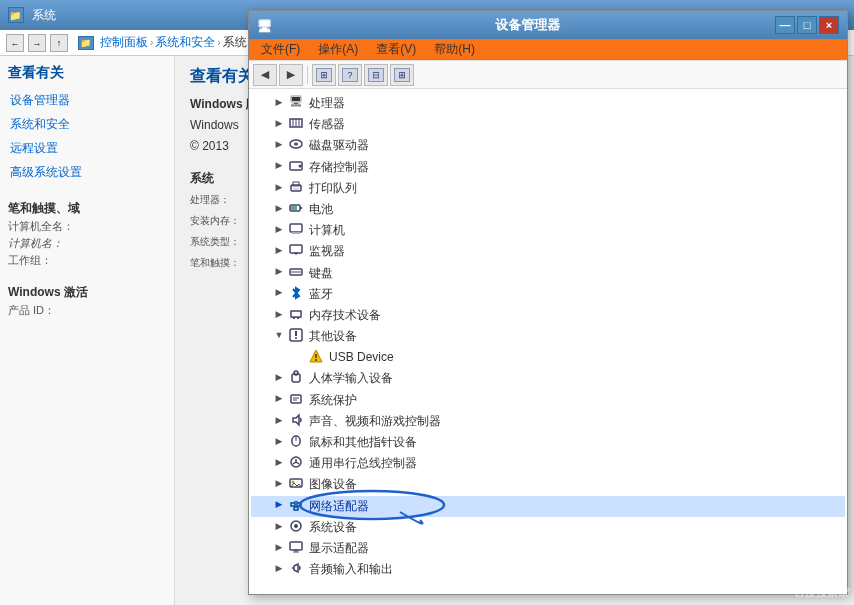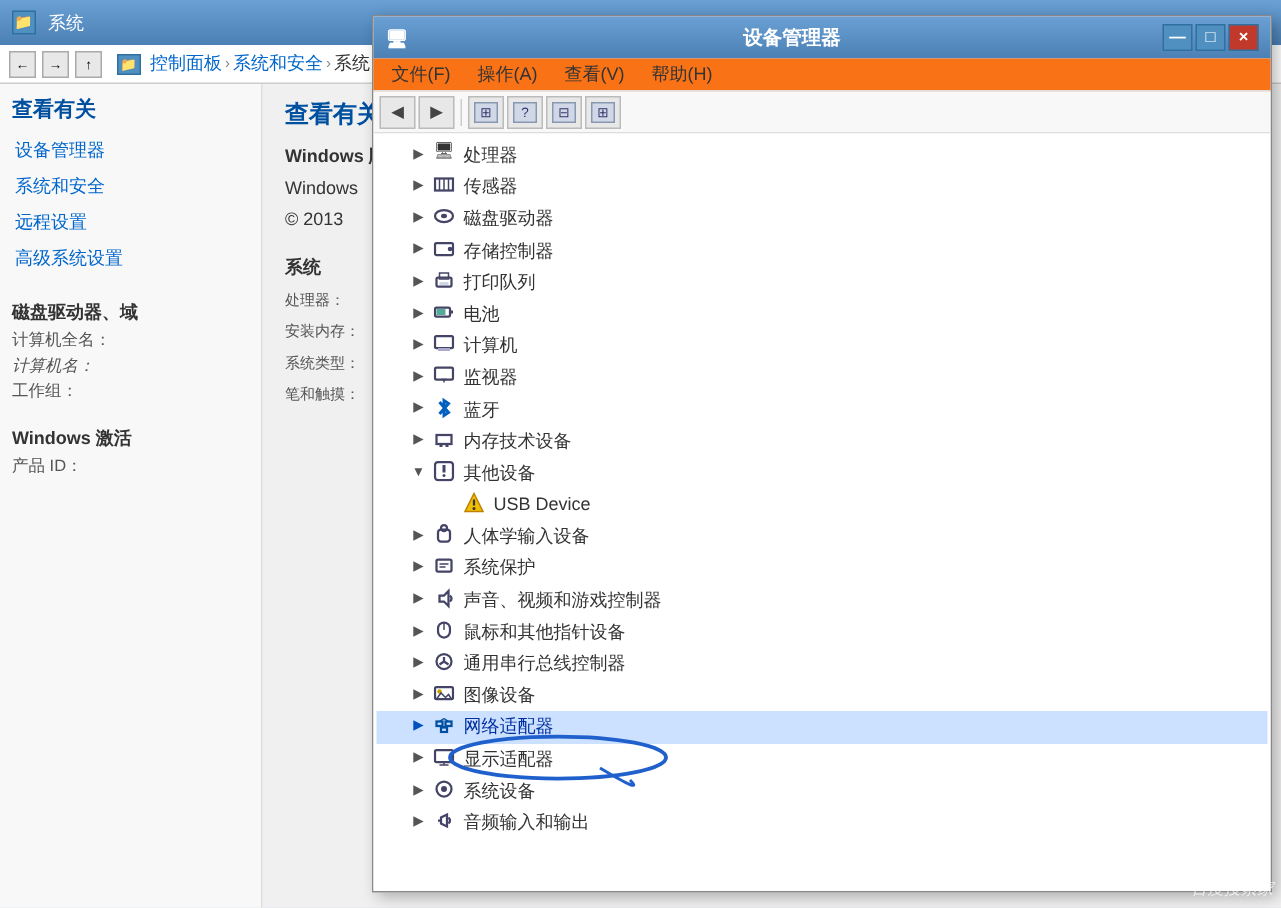--- a/index.html
+++ b/index.html
@@ -361,21 +361,21 @@
 
   <div class="bg-content">
     <div class="bg-sidebar">
       <div class="bg-main-title" style="font-size:14px;color:#0050a0;margin-bottom:6px;">查看有关</div>
       <a class="bg-sidebar-item">设备管理器</a>
       <a class="bg-sidebar-item">系统和安全</a>
       <a class="bg-sidebar-item">远程设置</a>
       <a class="bg-sidebar-item">高级系统设置</a>
 
       <div style="margin-top:16px;">
-        <div class="bg-sidebar-section">磁盘驱动器、域</div>
+        <div class="bg-sidebar-section">笔和触摸、域</div>
         <div style="font-size:11px;color:#555;margin:2px 0;">计算机全名：</div>
         <div style="font-size:11px;color:#555;margin:2px 0;font-style:italic;">计算机名：</div>
         <div style="font-size:11px;color:#555;margin:2px 0;">工作组：</div>
       </div>
 
       <div style="margin-top:16px;">
         <div class="bg-sidebar-section">Windows 激活</div>
         <div style="font-size:11px;color:#555;">产品 ID：</div>
       </div>
     </div>
@@ -527,20 +527,35 @@
       <div class="tree-icon">
         <svg width="14" height="12" viewBox="0 0 14 12">
             <rect x="1" y="1" width="12" height="8" rx="1" fill="none" stroke="#446" stroke-width="1.5"></rect>
             <line x1="5" y1="9" x2="9" y2="9" stroke="#446"></line>
             <line x1="7" y1="9" x2="7" y2="11" stroke="#446"></line>
           </svg>
       </div>
       <span class="tree-label">监视器</span>
     </div>
 
+    <div class="tree-item collapsed">
+      <div class="tree-indent"></div>
+      <div class="tree-expand"></div>
+      <div class="tree-icon">
+        <svg width="14" height="12" viewBox="0 0 14 12">
+            <rect x="1" y="3" width="12" height="6" rx="1" fill="none" stroke="#446" stroke-width="1.5"></rect>
+            <line x1="3" y1="5" x2="3" y2="7" stroke="#446" stroke-width="1"></line>
+            <line x1="5" y1="5" x2="5" y2="7" stroke="#446" stroke-width="1"></line>
+            <line x1="7" y1="5" x2="7" y2="7" stroke="#446" stroke-width="1"></line>
+            <line x1="9" y1="5" x2="9" y2="7" stroke="#446" stroke-width="1"></line>
+            <line x1="11" y1="5" x2="11" y2="7" stroke="#446" stroke-width="1"></line>
+          </svg>
+      </div>
+      <span class="tree-label">键盘</span>
+    </div>
 
     <div class="tree-item collapsed">
       <div class="tree-indent"></div>
       <div class="tree-expand"></div>
       <div class="tree-icon">
         <svg width="10" height="14" viewBox="0 0 10 14">
             <polyline points="2,3 8,10 5,12 5,2 8,4 2,11" fill="none" stroke="#0060c0" stroke-width="2"></polyline>
           </svg>
       </div>
       <span class="tree-label">蓝牙</span>
@@ -674,47 +689,47 @@
             <line x1="7" y1="7" x2="7" y2="8" stroke="#0050a0" stroke-width="1"></line>
           </svg>
       </div>
       <span class="tree-label" style="color:#0030a0;font-weight:normal;">网络适配器</span>
     </div>
 
     <div class="tree-item collapsed">
       <div class="tree-indent"></div>
       <div class="tree-expand"></div>
       <div class="tree-icon">
+        <svg width="14" height="14" viewBox="0 0 14 14">
+            <circle cx="7" cy="7" r="5" fill="none" stroke="#446" stroke-width="1.5"></circle>
+            <circle cx="7" cy="7" r="2" fill="#446"></circle>
+          </svg>
+      </div>
+      <span class="tree-label">系统设备</span>
+    </div>
+
+    <div class="tree-item collapsed">
+      <div class="tree-indent"></div>
+      <div class="tree-expand"></div>
+      <div class="tree-icon">
         <svg width="14" height="12" viewBox="0 0 14 12">
             <rect x="1" y="1" width="12" height="8" rx="1" fill="none" stroke="#446" stroke-width="1.5"></rect>
             <line x1="5" y1="9" x2="9" y2="9" stroke="#446"></line>
             <line x1="7" y1="9" x2="7" y2="11" stroke="#446"></line>
             <line x1="4" y1="11" x2="10" y2="11" stroke="#446"></line>
           </svg>
       </div>
       <span class="tree-label">显示适配器</span>
     </div>
 
     <div class="tree-item collapsed">
       <div class="tree-indent"></div>
       <div class="tree-expand"></div>
       <div class="tree-icon">
         <svg width="14" height="14" viewBox="0 0 14 14">
-            <circle cx="7" cy="7" r="5" fill="none" stroke="#446" stroke-width="1.5"></circle>
-            <circle cx="7" cy="7" r="2" fill="#446"></circle>
-          </svg>
-      </div>
-      <span class="tree-label">系统设备</span>
-    </div>
-
-    <div class="tree-item collapsed">
-      <div class="tree-indent"></div>
-      <div class="tree-expand"></div>
-      <div class="tree-icon">
-        <svg width="14" height="14" viewBox="0 0 14 14">
             <path d="M5,9 L5,5 L9,3 L9,11 Z" fill="none" stroke="#446" stroke-width="1.5"></path>
             <line x1="5" y1="7" x2="3" y2="7" stroke="#446" stroke-width="1.5"></line>
             <path d="M10,5 Q12,7 10,9" fill="none" stroke="#446" stroke-width="1.5"></path>
           </svg>
       </div>
       <span class="tree-label">音频输入和输出</span>
     </div>
 
   </div>
 </div>

